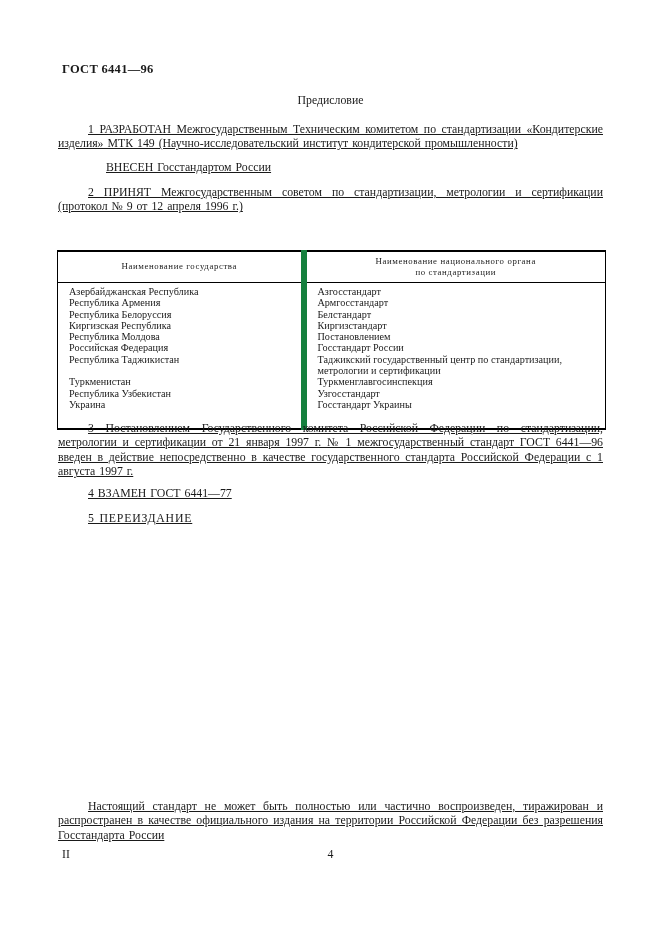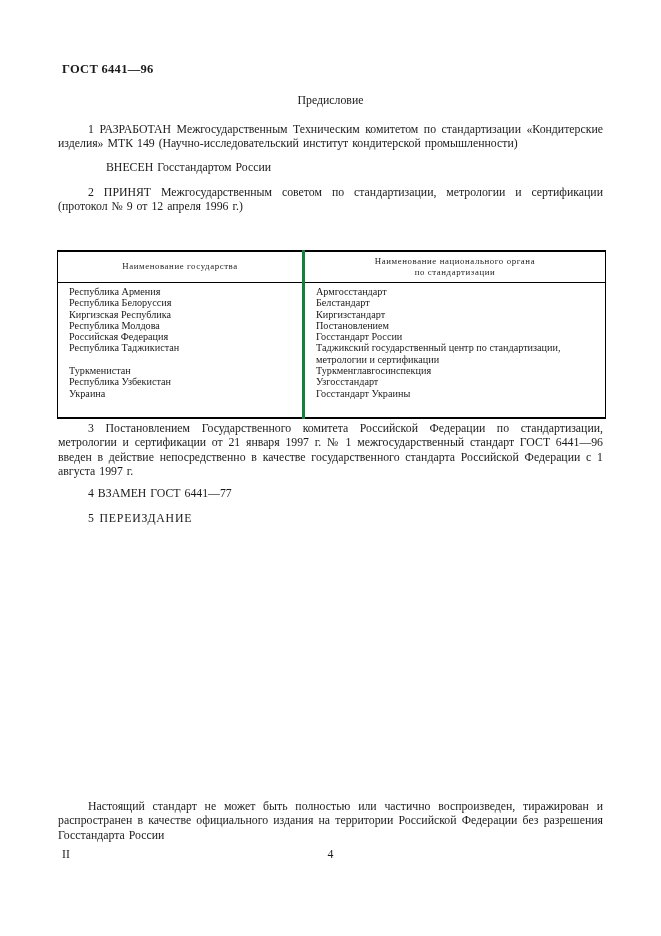--- a/index.html
+++ b/index.html
@@ -19,21 +19,21 @@
     position: absolute; top: 62px; left: 62px;
     font-size: 12.5px; font-weight: bold; letter-spacing: 0.3px;
   }
   .doc-title {
     position: absolute; top: 93px; left: 58px; width: 545px;
     text-align: center; font-size: 11.8px;
   }
   .para {
     position: absolute; left: 58px; width: 545px;
     font-size: 11.8px; line-height: 14.4px;
-    text-align: justify; word-spacing: 1px;
+    text-align: justify; word-spacing: 1px; text-decoration: underline;
   }
   .para.indent { text-indent: 30px; }
   .p-clause1 { top: 122px; }
   .p-vnesen  { top: 160px; text-indent: 48px; text-align: left; }
   .p-clause2 { top: 185px; }
   .p-vote    { top: 221px; text-align: left; }
   .p-clause3 { top: 421px; }
   .p-clause4 { top: 486px; text-align: left; }
   .p-clause5 { top: 511px; text-align: left; letter-spacing: 0.8px; }
   .p-copyright { top: 799px; }
@@ -47,21 +47,21 @@
   table.vote-table { border: 1px solid #000; border-top: 2px solid #000; border-bottom: 2px solid #000; }
   .vote-table col.c1 { width: 246px; }
   .vote-table col.c2 { width: 302px; }
   .vote-table th {
     font-weight: normal;
     font-size: 8.8px; line-height: 10.5px; letter-spacing: 0.6px;
     text-align: center; vertical-align: middle;
     padding: 4px 6px 5px 6px;
     border-bottom: 1.5px solid #000;
   }
-  .vote-table th + th, .vote-table td + td { border-left: 3px solid #15803d; }
+  .vote-table th + th, .vote-table td + td { border-left: 6px solid #15803d; }
   .vote-table td {
     vertical-align: top;
     padding: 0 8px 0 11px;
   }
   .vote-table tbody tr:first-child td { padding-top: 3px; }
   .vote-table tbody tr:last-child td { padding-bottom: 18px; }
   .th-line { display: block; }
 
   .footer-left {
     position: absolute; top: 847px; left: 62px; font-size: 11.8px;
@@ -95,20 +95,24 @@
     <thead>
       <tr>
         <th>Наименование государства</th>
         <th>
           <span class="th-line">Наименование национального органа</span>
           <span class="th-line">по стандартизации</span>
         </th>
       </tr>
     </thead>
     <tbody>
+      <tr>
+        <td>Азербайджанская Республика</td>
+        <td>Азгосстандарт</td>
+      </tr>
       <tr>
         <td>Республика Армения</td>
         <td>Армгосстандарт</td>
       </tr>
       <tr>
         <td>Республика Белоруссия</td>
         <td>Белстандарт</td>
       </tr>
       <tr>
         <td>Киргизская Республика</td>

